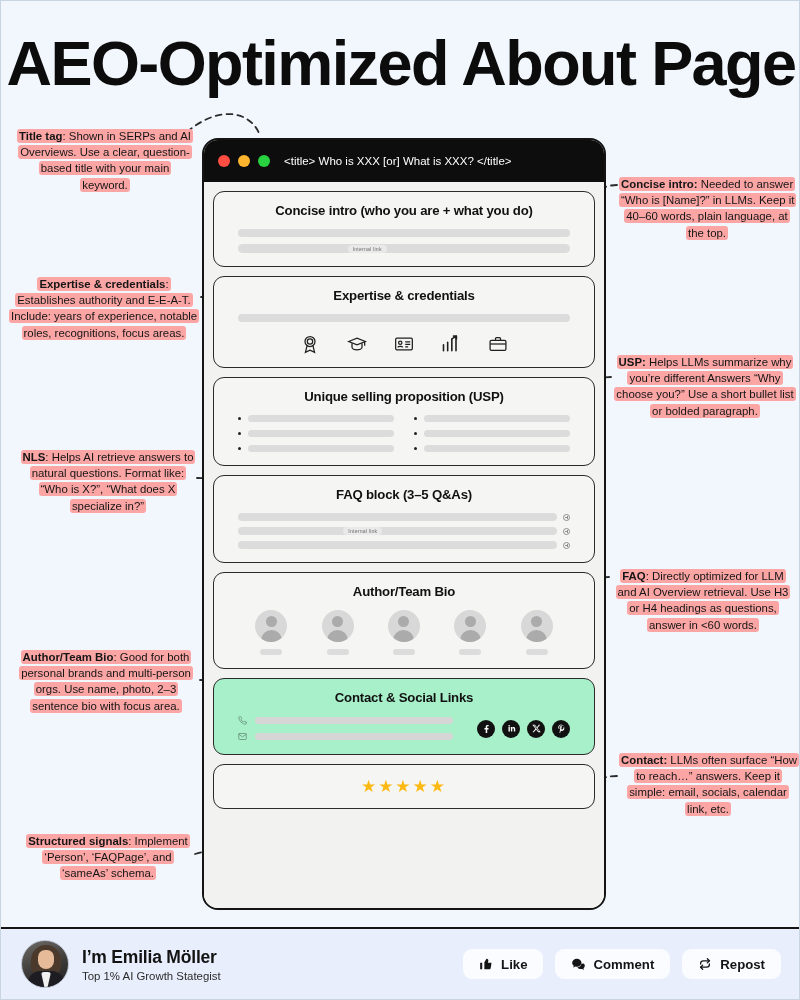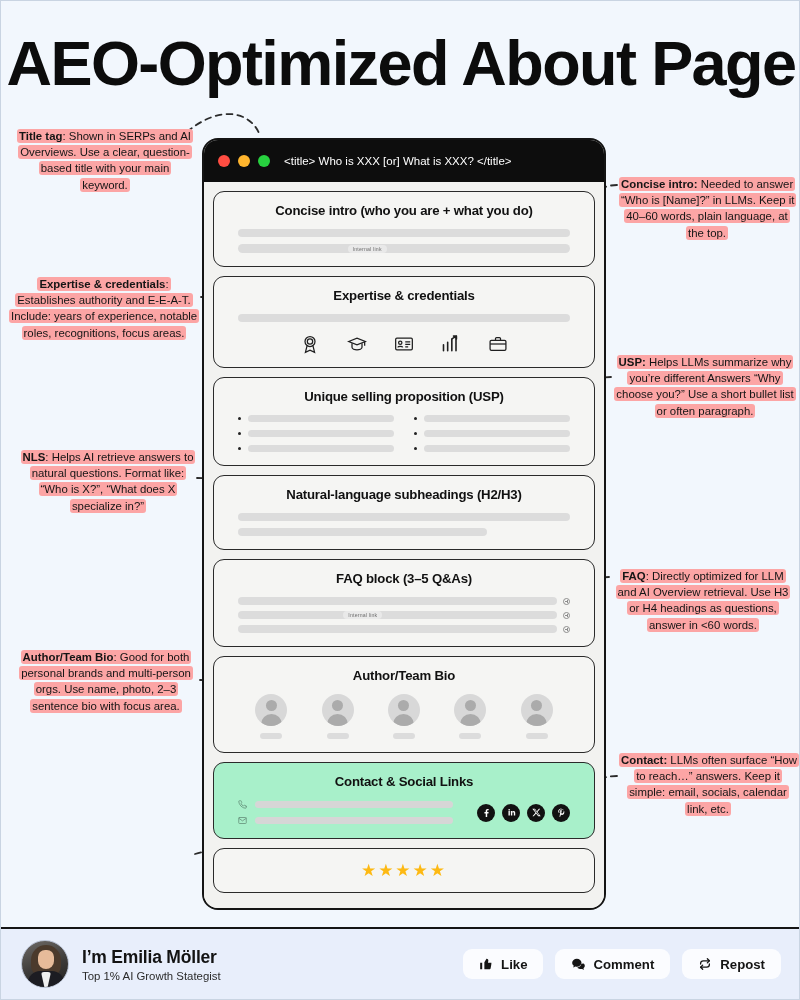--- a/index.html
+++ b/index.html
@@ -405,25 +405,20 @@
                 <span class="usp-bar"></span>
               </div>
             <div class="usp-line">
                 <span class="usp-dot"></span>
                 <span class="usp-bar"></span>
               </div>
           </div>
         </div>
       </div>
 
-      <div class="card">
-        <h3>Natural-language subheadings (H2/H3)</h3>
-        <div class="bar"></div>
-        <div class="bar last" style="width:75%"></div>
-      </div>
 
       <div class="card">
         <h3>FAQ block (3–5 Q&amp;As)</h3>
         <div class="faq-row">
           <span class="faq-bar"></span>
           <span class="faq-plus"></span>
         </div>
         <div class="faq-row">
           <span class="faq-bar">
             <span class="chip">Internal link</span>
@@ -521,26 +516,29 @@
   </div>
   <div class="anno a-nls">
     <span class="t"><b>NLS</b><span>: Helps AI retrieve answers to natural questions. Format like: “Who is X?”, “What does X specialize in?”</span></span>
   </div>
   <div class="anno a-exp">
     <span class="t"><b>Expertise &amp; credentials</b><span>: Establishes authority and E-E-A-T. Include: years of experience, notable roles, recognitions, focus areas.</span></span>
   </div>
   <div class="anno a-author">
     <span class="t"><b>Author/Team Bio</b><span>: Good for both personal brands and multi-person orgs. Use name, photo, 2–3 sentence bio with focus area.</span></span>
   </div>
+  <div class="anno a-struct">
+    <span class="t"><b>Structured signals</b><span>: Implement ‘Person’, ‘FAQPage’, and ‘sameAs’ schema.</span></span>
+  </div>
 
   <div class="anno a-intro">
     <span class="t"><b>Concise intro:</b><span> Needed to answer “Who is [Name]?” in LLMs. Keep it 40–60 words, plain language, at the top.</span></span>
   </div>
   <div class="anno a-usp">
-    <span class="t"><b>USP:</b><span> Helps LLMs summarize why you’re different Answers “Why choose you?” Use a short bullet list or often paragraph.</span></span>
+    <span class="t"><b>USP:</b><span> Helps LLMs summarize why you’re different Answers “Why choose you?” Use a short bullet list or bolded paragraph.</span></span>
   </div>
   <div class="anno a-faq">
     <span class="t"><b>FAQ</b><span>: Directly optimized for LLM and AI Overview retrieval. Use H3 or H4 headings as questions, answer in &lt;60 words.</span></span>
   </div>
   <div class="anno a-contact">
     <span class="t"><b>Contact:</b><span> LLMs often surface “How to reach…” answers. Keep it simple: email, socials, calendar link, etc.</span></span>
   </div>
 
   <div class="footer">
     <div class="f-avatar">

